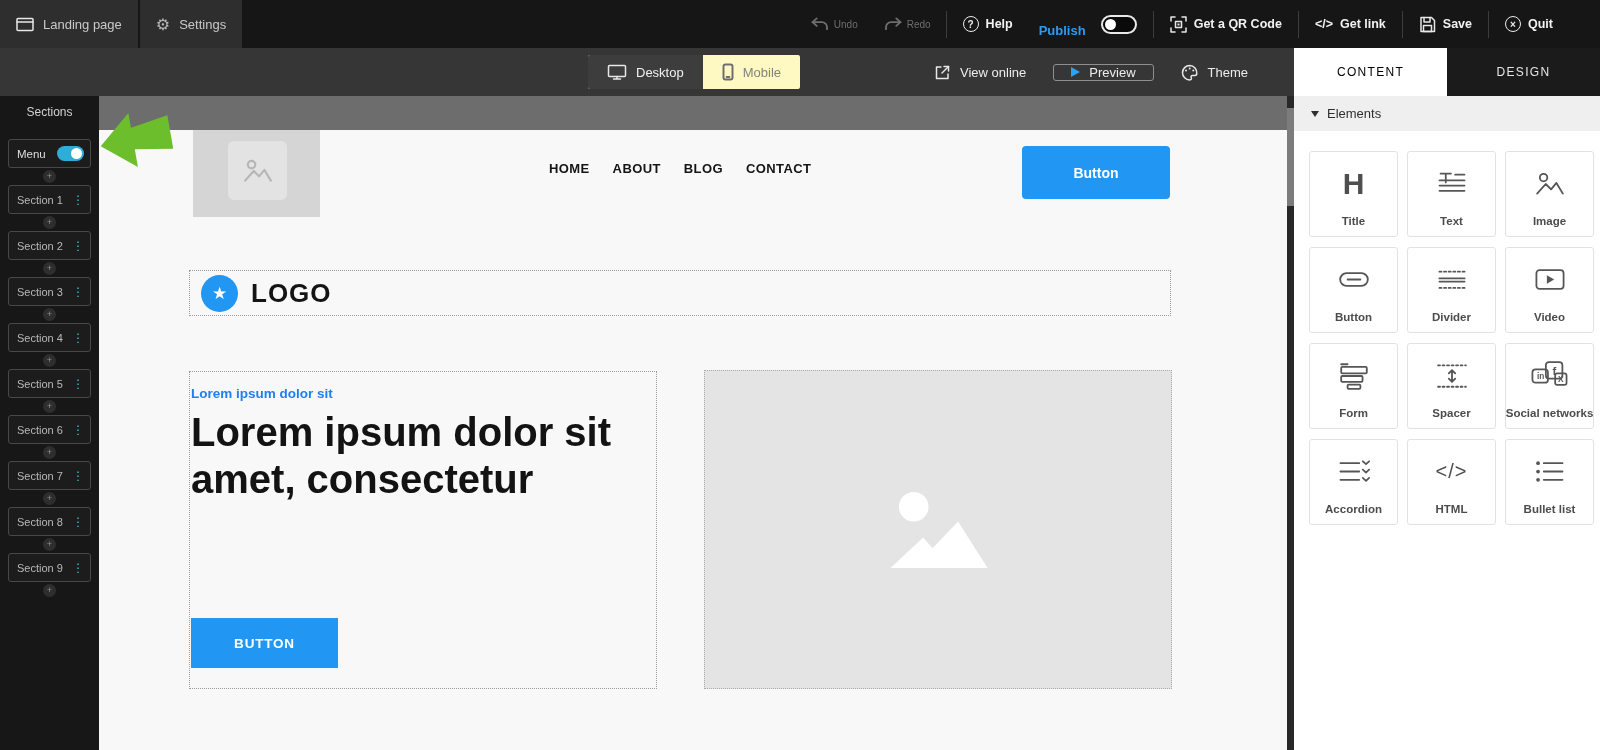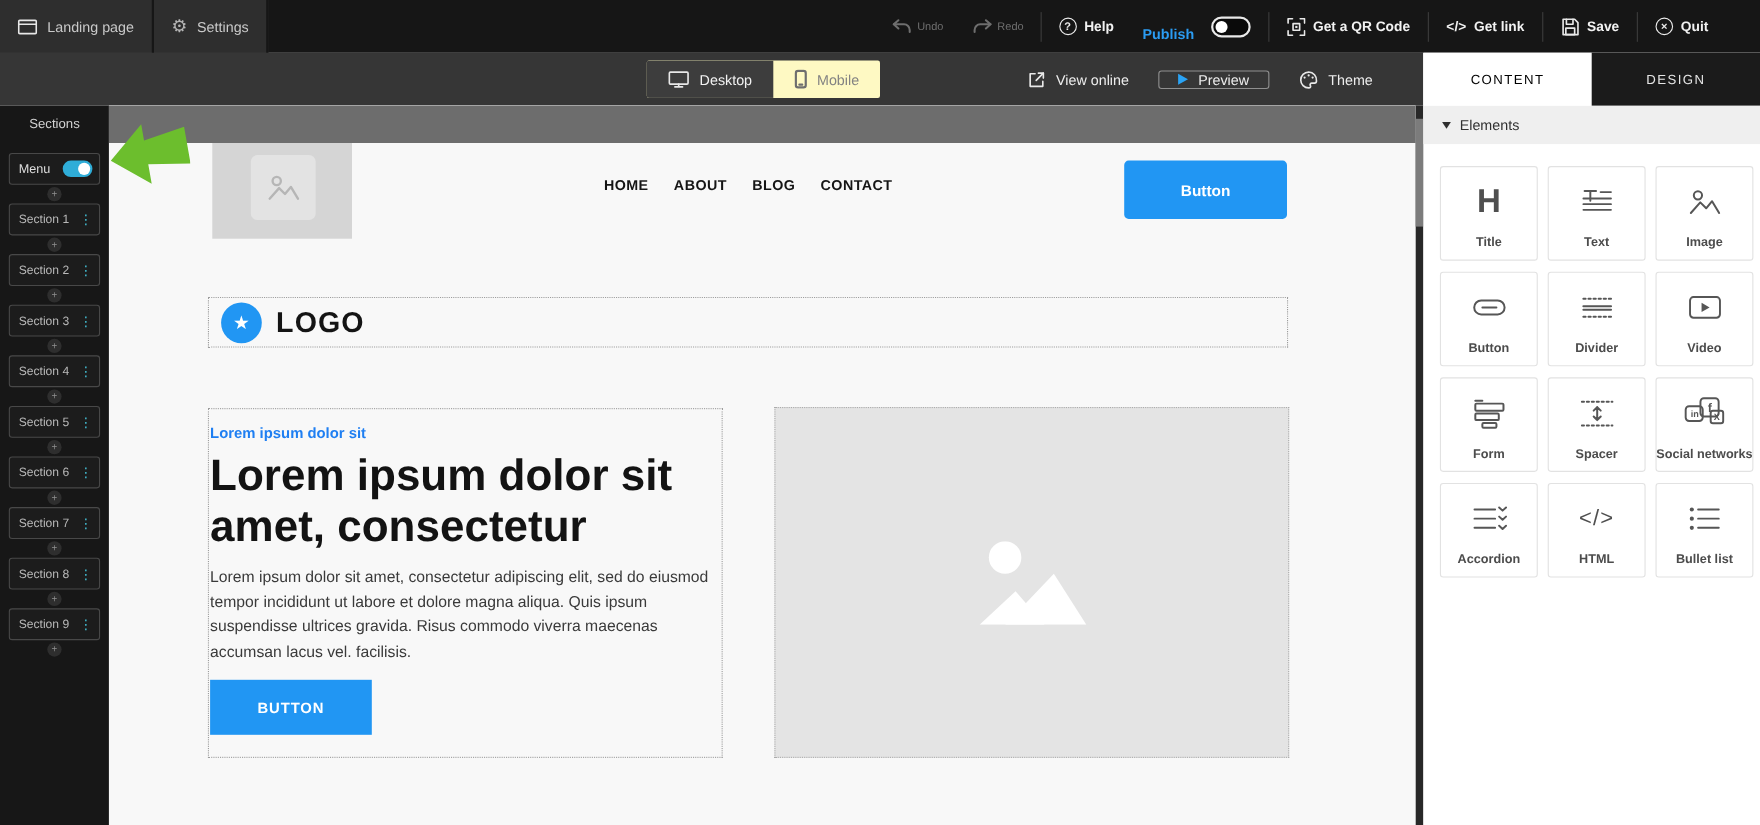--- a/index.html
+++ b/index.html
@@ -281,21 +281,20 @@
   <div class="hdr-btn">Button</div>
 
   <div class="logo-bar">
     <span class="logo-circle">★</span>
     <span class="logo-text">LOGO</span>
   </div>
 
   <div class="text-block">
     <div class="eyebrow">Lorem ipsum dolor sit</div>
     <div class="headline">Lorem ipsum dolor sit amet, consectetur</div>
-    <div class="paragraph">Lorem ipsum dolor sit amet, consectetur adipiscing elit, sed do eiusmod tempor incididunt ut labore et dolore magna aliqua. Quis ipsum suspendisse ultrices gravida. Risus commodo viverra maecenas accumsan lacus vel. facilisis.</div>
     <div class="cta">BUTTON</div>
   </div>
 
   <div class="img-ph">
     <svg width="100" height="76" viewBox="0 0 94 72">
       <polygon points="2,72 33,43 58,72" fill="#fff"></polygon>
       <polygon points="24,72 66,28 94,72" fill="#fff"></polygon>
       <circle cx="24" cy="14" r="14" fill="#fff"></circle>
     </svg>
   </div>

